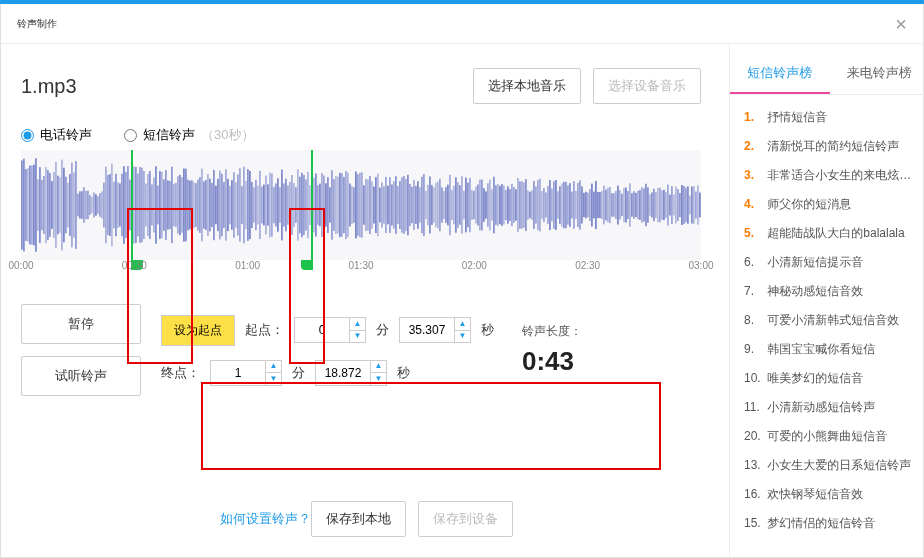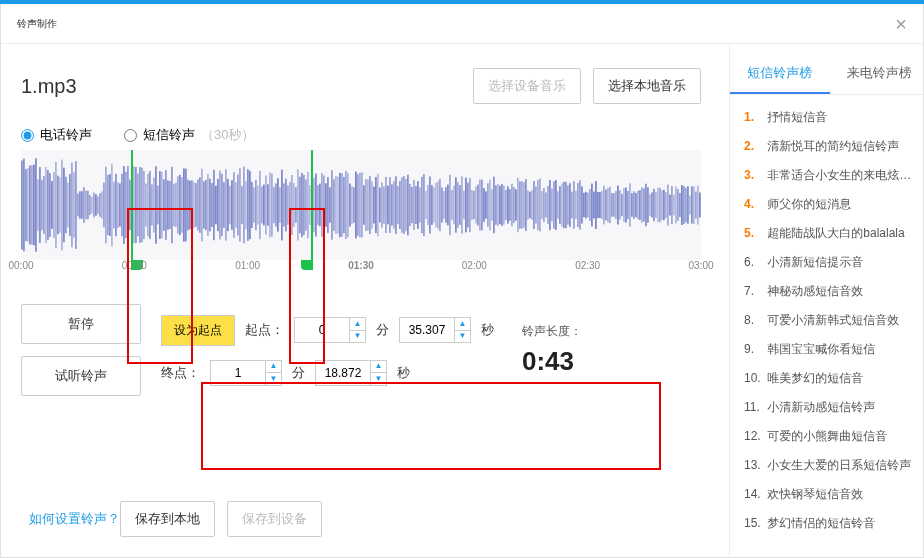--- a/index.html
+++ b/index.html
@@ -41,46 +41,46 @@
 .time-row{display:flex;align-items:center;gap:10px;font-size:13px;color:#333}
 .sm-btn{border:1px solid #ccc;background:#fde047;padding:6px 12px;font-size:12px;cursor:pointer}
 .spin{display:flex;align-items:center;border:1px solid #ccc;height:26px}
 .spin input{width:54px;border:none;text-align:center;font-size:12px;outline:none;height:100%}
 .spin .arrows{display:flex;flex-direction:column;border-left:1px solid #ccc;width:16px;height:100%}
 .spin .arrows span{flex:1;display:flex;align-items:center;justify-content:center;font-size:8px;color:#1e9be8;cursor:pointer;line-height:1}
 .spin .arrows span:first-child{border-bottom:1px solid #ccc}
 .len-block{text-align:left}
 .len-label{font-size:12px;color:#555;margin-bottom:6px}
 .len-val{font-size:26px;font-weight:700;color:#222}
-.footer{position:absolute;bottom:20px;left:28px;right:25px;display:flex;align-items:center;justify-content:flex-start}
+.footer{position:absolute;bottom:20px;left:28px;right:25px;display:flex;align-items:center;justify-content:center}
 .help{color:#1e9be8;font-size:13px;text-decoration:none}
 .tabs{display:flex;border-bottom:1px solid #eee}
 .tab{flex:1;text-align:center;padding:10px 0;font-size:13px;color:#666;cursor:pointer}
-.tab.active{color:#1e9be8;border-bottom:2px solid #3b82f6}
+.tab.active{color:#1e9be8;border-bottom:2px solid #ec4899}
 .list{padding:8px 14px;font-size:12px;color:#555}
 .list-item{padding:6px 0;white-space:nowrap;overflow:hidden;text-overflow:ellipsis;cursor:pointer}
 .list-item .num{display:inline-block;width:20px}
 .list-item.hot .num{color:#ff7b00;font-weight:bold}
 </style>
 </head>
 <body>
 
 <div class="topbar"></div>
 <div class="window">
   <div class="header">
     <span class="title">铃声制作</span>
     <span class="close">×</span>
   </div>
   <div class="body">
     <div class="main">
       <div class="file-row">
         <div class="file-name">1.mp3</div>
         <div class="btn-row">
+          <button class="btn">选择本地音乐</button>
           <button class="btn disabled">选择设备音乐</button>
-          <button class="btn">选择本地音乐</button>
         </div>
       </div>
       <div class="radio-row">
         <label>
             <input type="radio" name="rt" checked="" style="">
             <span>电话铃声</span>
           </label>
         <label>
             <input type="radio" name="rt" style="">
             <span>短信铃声</span>
@@ -437,21 +437,21 @@
         <div class="handle start">
             <div class="flag"></div>
           </div>
         <div class="handle end">
             <div class="flag"></div>
           </div>
         <div class="ticks" id="ticks">
             <span class="tick" style="left: 0%;">00:00</span>
             <span class="tick" style="left: 16.6667%;">00:30</span>
             <span class="tick" style="left: 33.3333%;">01:00</span>
-            <span class="tick" style="left: 50%; font-weight: bold;">01:30</span>
+            <span class="tick" style="left: 50%;">01:30</span>
             <span class="tick" style="left: 66.6667%;">02:00</span>
             <span class="tick" style="left: 83.3333%;">02:30</span>
             <span class="tick" style="left: 100%;">03:00</span>
           </div>
       </div>
 
       <div class="controls">
         <div class="left-btns">
           <button class="btn">暂停</button>
           <button class="btn">试听铃声</button>
@@ -528,20 +528,20 @@
           <div class="list-item hot"><span class="num">2.</span> 清新悦耳的简约短信铃声</div>
           <div class="list-item hot"><span class="num">3.</span> 非常适合小女生的来电炫彩...</div>
           <div class="list-item hot"><span class="num">4.</span> 师父你的短消息</div>
           <div class="list-item hot"><span class="num">5.</span> 超能陆战队大白的balalala</div>
           <div class="list-item"><span class="num">6.</span> 小清新短信提示音</div>
           <div class="list-item"><span class="num">7.</span> 神秘动感短信音效</div>
           <div class="list-item"><span class="num">8.</span> 可爱小清新韩式短信音效</div>
           <div class="list-item"><span class="num">9.</span> 韩国宝宝喊你看短信</div>
           <div class="list-item"><span class="num">10.</span> 唯美梦幻的短信音</div>
           <div class="list-item"><span class="num">11.</span> 小清新动感短信铃声</div>
-          <div class="list-item"><span class="num">12.</span> 可爱的小熊舞曲短信音</div>
+          <div class="list-item"><span class="num">20.</span> 可爱的小熊舞曲短信音</div>
           <div class="list-item"><span class="num">13.</span> 小女生大爱的日系短信铃声</div>
-          <div class="list-item"><span class="num">14.</span> 欢快钢琴短信音效</div>
+          <div class="list-item"><span class="num">16.</span> 欢快钢琴短信音效</div>
           <div class="list-item"><span class="num">15.</span> 梦幻情侣的短信铃音</div>
         </div>
     </div>
   </div>
 </div>
 
 </body></html>

